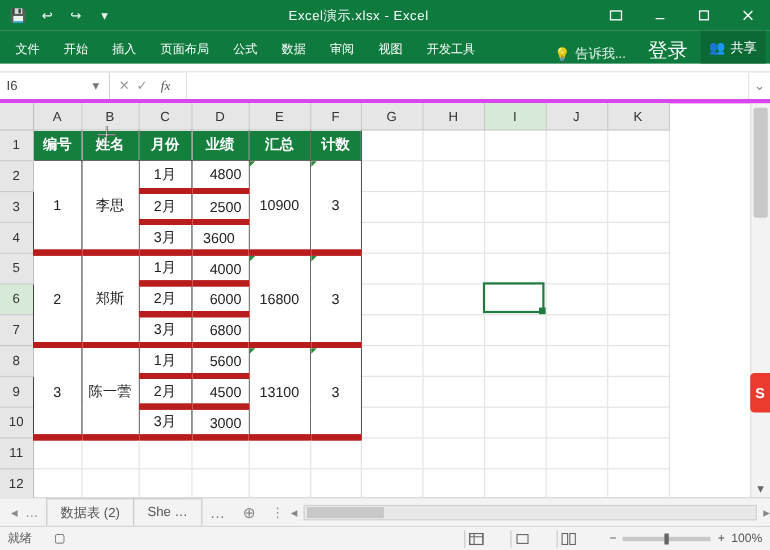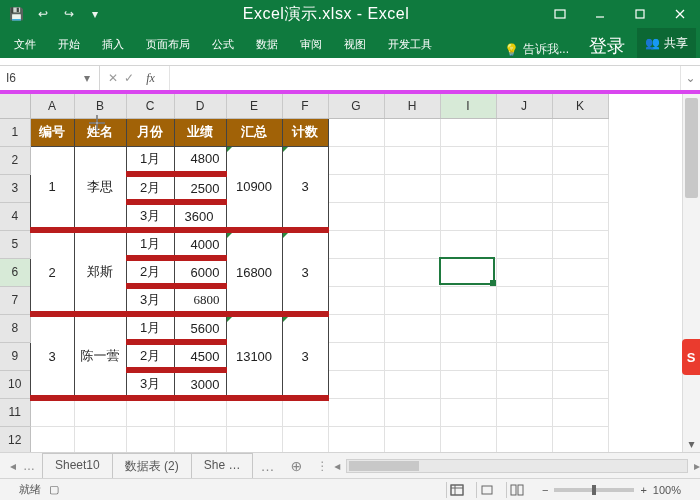--- a/index.html
+++ b/index.html
@@ -3,21 +3,21 @@
 <meta charset="utf-8">
 <style>
   * { box-sizing: border-box; }
   html, body { margin:0; padding:0; font-family: "Microsoft YaHei", "Segoe UI", sans-serif; font-size:12px; overflow:hidden; background:#fff; color:#222; }
   .app { width:700px; height:500px; display:flex; flex-direction:column; background:#fff; }
 
   
   .titlebar { height:28px; background:#0f7a3e; display:flex; align-items:center; color:#fff; font-size:12px; }
   .qat { display:flex; align-items:center; gap:4px; padding:0 6px; }
   .qat-btn { width:22px; height:22px; display:flex; align-items:center; justify-content:center; opacity:.92; }
-  .title-text { flex:1; text-align:center; font-size:16px; letter-spacing:.5px; }
+  .title-text { flex:1; text-align:center; font-size:12px; letter-spacing:.5px; }
   .wincontrols { display:flex; }
   .win-btn { width:40px; height:28px; display:flex; align-items:center; justify-content:center; }
   .win-btn svg { stroke:#fff; fill:none; stroke-width:1.2; }
 
   
   .ribbon-tabs { height:30px; background:#0f7a3e; display:flex; align-items:flex-end; color:#fff; padding:0 4px; gap:2px; }
   .tab { padding:6px 10px; font-size:11px; cursor:default; }
   .ribbon-spacer { flex:1; }
   .tell-me { display:flex; align-items:center; gap:4px; padding:0 8px; font-size:12px; opacity:.9; }
   .login { padding:0 10px; font-size:18px; }
@@ -45,21 +45,21 @@
 
   table.sheet { border-collapse:collapse; table-layout:fixed; }
   .corner { width:30px; height:24px; background:#e6e6e6; border-right:1px solid #bfbfbf; border-bottom:1px solid #bfbfbf; }
   th.colh { height:24px; background:#e6e6e6; border-right:1px solid #c9c9c9; border-bottom:1px solid #bfbfbf; font-weight:normal; color:#333; font-size:12px; }
   th.colh.sel { background:#d7ead7; }
   th.rowh { width:30px; background:#e6e6e6; border-right:1px solid #bfbfbf; border-bottom:1px solid #c9c9c9; font-weight:normal; font-size:12px; color:#333; text-align:center; }
   th.rowh.sel { background:#d7ead7; }
   td.cell { border-right:1px solid #e1e1e1; border-bottom:1px solid #e1e1e1; height:28px; padding:0 4px; font-size:13px; text-align:center; position:relative; }
 
   
-  td.hdr { background:#a16207; color:#fff; font-weight:bold; border-right:1px solid #444; border-bottom:1px solid #444; }
+  td.hdr { background:#15803d; color:#fff; font-weight:bold; border-right:1px solid #444; border-bottom:1px solid #444; }
   td.dat { border-right:1px solid #444; border-bottom:6px solid #b91c1c; background:#fff; }
   td.dat.leftline { border-left:1px solid #444; }
   td.tri::before { content:""; position:absolute; top:0; left:0; border-top:5px solid #2b8a3e; border-right:5px solid transparent; }
 
   
   .active-cell { position:absolute; border:2px solid #1f7a3f; pointer-events:none; }
   .active-handle { position:absolute; width:6px; height:6px; background:#1f7a3f; right:-3px; bottom:-3px; }
 
   
   .cursor-overlay { position:absolute; pointer-events:none; }
@@ -68,21 +68,21 @@
   .sheettabs { height:26px; display:flex; align-items:center; border-top:1px solid #d4d4d4; background:#f3f3f3; font-size:12px; }
   .st-nav { display:flex; gap:2px; padding:0 6px; color:#888; }
   .st-nav span { width:14px; text-align:center; }
   .st-tab { padding:4px 12px; border:1px solid #c7c7c7; border-bottom:none; background:#f3f3f3; color:#555; margin-right:-1px; }
   .st-tab.active { background:#fff; border-bottom:2px solid #1f7a3f; color:#1f7a3f; font-weight:bold; position:relative; top:-1px; }
   .st-new { padding:0 8px; color:#888; font-size:14px; }
   .hscroll { flex:1; height:14px; margin:0 6px; background:#e8e8e8; border:1px solid #d0d0d0; position:relative; }
   .hthumb { position:absolute; left:2px; top:1px; bottom:1px; width:70px; background:#c8c8c8; }
 
   
-  .statusbar { height:22px; background:#f3f3f3; border-top:1px solid #d4d4d4; display:flex; align-items:center; font-size:11px; color:#555; padding:0 19px; gap:8px; }
+  .statusbar { height:22px; background:#f3f3f3; border-top:1px solid #d4d4d4; display:flex; align-items:center; font-size:11px; color:#555; padding:0 7px; gap:20px; }
   .statusbar .spacer { flex:1; }
   .view-btn { width:22px; height:16px; display:flex; align-items:center; justify-content:center; border-left:1px solid #c9c9c9; }
   .zoom { display:flex; align-items:center; gap:6px; padding-left:6px; }
   .zoom-track { width:80px; height:4px; background:#c8c8c8; position:relative; }
   .zoom-thumb { position:absolute; top:-3px; left:38px; width:4px; height:10px; background:#666; }
 
   
   .side-tab { position:absolute; right:0; top:245px; width:18px; height:36px; background:#ea3b2e; border-radius:4px 0 0 4px; color:#fff; display:flex; align-items:center; justify-content:center; font-weight:bold; font-size:13px; }
 </style>
 </head>
@@ -263,21 +263,21 @@
               <td class="cell dat" style="text-align: right; padding-right: 6px;">6000</td>
               <td class="cell"></td>
               <td class="cell"></td>
               <td class="cell"></td>
               <td class="cell"></td>
               <td class="cell"></td>
             </tr>
             <tr>
               <th class="rowh">7</th>
               <td class="cell dat">3月</td>
-              <td class="cell dat" style="text-align: right; padding-right: 6px; font-family: Liberation Serif, serif;">6800</td>
+              <td class="cell dat" style="text-align: right; padding-right: 6px;">6800</td>
               <td class="cell"></td>
               <td class="cell"></td>
               <td class="cell"></td>
               <td class="cell"></td>
               <td class="cell"></td>
             </tr>
             <tr>
               <th class="rowh">8</th>
               <td class="cell dat leftline" rowspan="3" style="vertical-align: middle;">3</td>
               <td class="cell dat" rowspan="3" style="vertical-align: middle;">陈一蕓</td>
@@ -364,21 +364,20 @@
     </div>
     <div class="side-tab">S</div>
   </div>
 
   <div class="sheettabs">
     <div class="st-nav">
       <span>◂</span>
       <span>…</span>
     </div>
     <div id="sheet-tab-list" style="display:flex;">
-        <div class="st-tab">Sheet10</div>
         <div class="st-tab">数据表 (2)</div>
         <div class="st-tab">She …</div>
       </div>
     <span class="st-new">…</span>
     <span class="st-new">⊕</span>
     <span style="padding:0 6px; color:#999;">⋮</span>
     <span style="color:#888;">◂</span>
     <div class="hscroll">
         <div class="hthumb"></div>
       </div>

